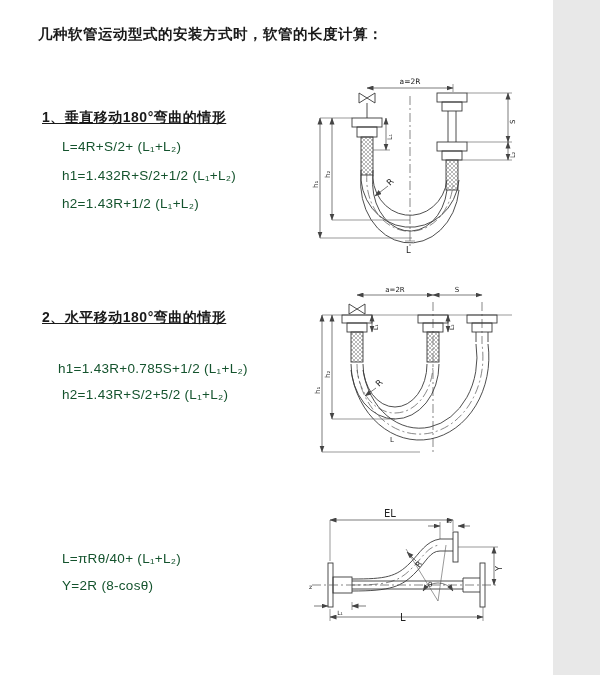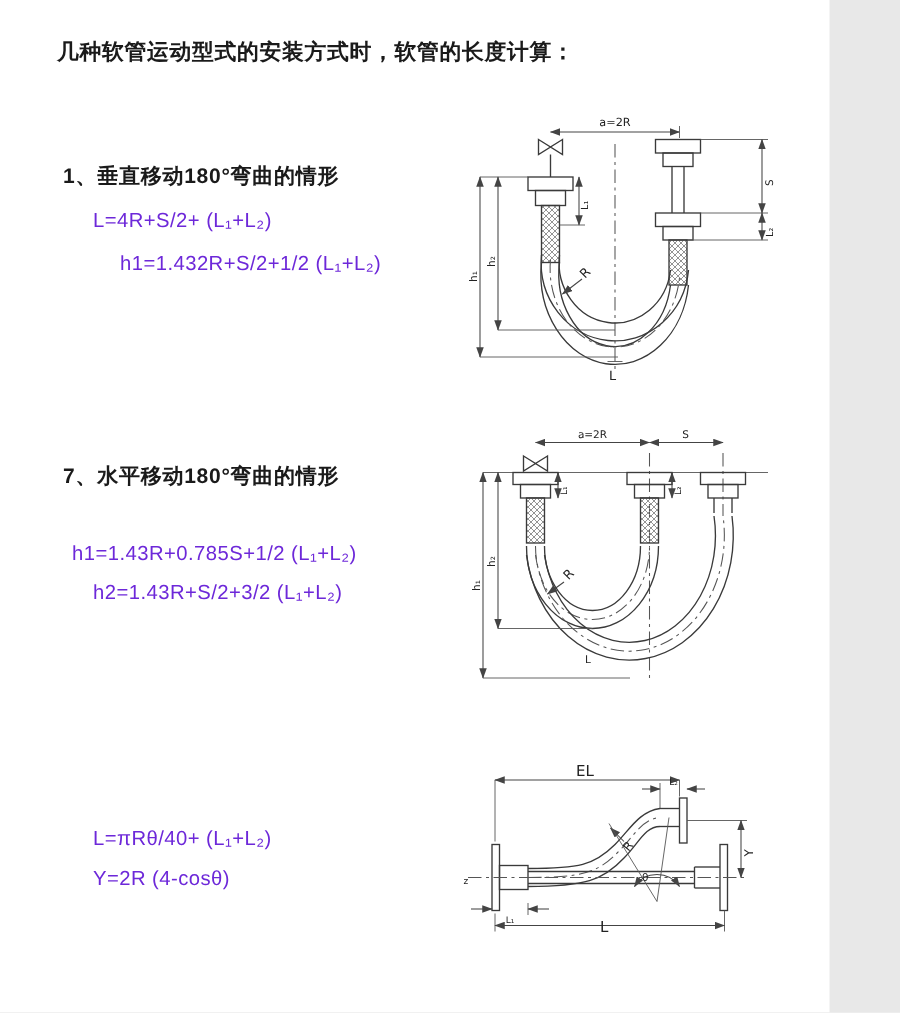--- a/index.html
+++ b/index.html
@@ -1,46 +1,47 @@
 <!DOCTYPE html>
 <html><head>
 <meta charset="utf-8">
 <style>
   html,body{margin:0;padding:0;background:#e8e8e8;}
   .page{
     position:relative;width:553px;height:675px;background:#ffffff;
     overflow:hidden;font-family:"Liberation Sans",sans-serif;color:#1a1a1a;
   }
   .title{position:absolute;left:38px;top:25px;font-size:14.5px;font-weight:600;letter-spacing:.5px;}
-  .sec-heading{position:absolute;font-size:14px;font-weight:600;letter-spacing:.5px;}
-  .formula{position:absolute;font-size:13.5px;font-weight:400;color:#6d28d9;letter-spacing:.3px;}
+  .sec-heading{position:absolute;font-size:14px;font-weight:600;letter-spacing:.5px;text-decoration:underline;}
+  .formula{position:absolute;font-size:13.5px;font-weight:400;color:#14532d;letter-spacing:.3px;}
   svg.dia{position:absolute;}
   svg text{font-family:"DejaVu Sans","Liberation Sans",sans-serif;fill:#222;}
   .drawline{stroke:#3a3a3a;stroke-width:.9;fill:none;}
   .dimline{stroke:#444;stroke-width:.7;fill:none;}
   .thin{stroke:#555;stroke-width:.6;fill:none;}
   .cl{stroke:#555;stroke-width:.7;fill:none;stroke-dasharray:9 3 2 3;}
 </style>
 </head>
 <body>
 
 <div class="page">
 
   <div class="title">几种软管运动型式的安装方式时，软管的长度计算：</div>
 
   <div class="sec-heading" style="left:42px;top:109px">1、垂直移动180°弯曲的情形</div>
   <div class="formula" style="left:62px;top:139px">L=4R+S/2+ (L₁+L₂)</div>
-  <div class="formula" style="left:80px;top:168px">h1=1.432R+S/2+1/2 (L₁+L₂)</div>
-
-  <div class="sec-heading" style="left:42px;top:309px">7、水平移动180°弯曲的情形</div>
-  <div class="formula" style="left:48px;top:361px">h1=1.43R+0.785S+1/2 (L₁+L₂)</div>
-  <div class="formula" style="left:62px;top:387px">h2=1.43R+S/2+3/2 (L₁+L₂)</div>
+  <div class="formula" style="left:62px;top:168px">h1=1.432R+S/2+1/2 (L₁+L₂)</div>
+  <div class="formula" style="left:62px;top:196px">h2=1.43R+1/2 (L₁+L₂)</div>
+
+  <div class="sec-heading" style="left:42px;top:309px">2、水平移动180°弯曲的情形</div>
+  <div class="formula" style="left:58px;top:361px">h1=1.43R+0.785S+1/2 (L₁+L₂)</div>
+  <div class="formula" style="left:62px;top:387px">h2=1.43R+S/2+5/2 (L₁+L₂)</div>
 
   <div class="formula" style="left:62px;top:551px">L=πRθ/40+ (L₁+L₂)</div>
-  <div class="formula" style="left:62px;top:578px">Y=2R (4-cosθ)</div>
+  <div class="formula" style="left:62px;top:578px">Y=2R (8-cosθ)</div>
 
   <svg class="dia" style="left:312px;top:72px" width="280" height="185" viewBox="0 0 280 185">
     <defs>
       <marker id="arE" markerWidth="7" markerHeight="6" refX="6.5" refY="2.5" orient="auto" markerUnits="userSpaceOnUse">
         <path d="M0,0 L7,2.5 L0,5 Z" fill="#444"></path>
       </marker>
       <marker id="arS" markerWidth="7" markerHeight="6" refX="0.5" refY="2.5" orient="auto" markerUnits="userSpaceOnUse">
         <path d="M7,0 L0,2.5 L7,5 Z" fill="#444"></path>
       </marker>
       <pattern id="braid" width="4" height="4" patternUnits="userSpaceOnUse">

